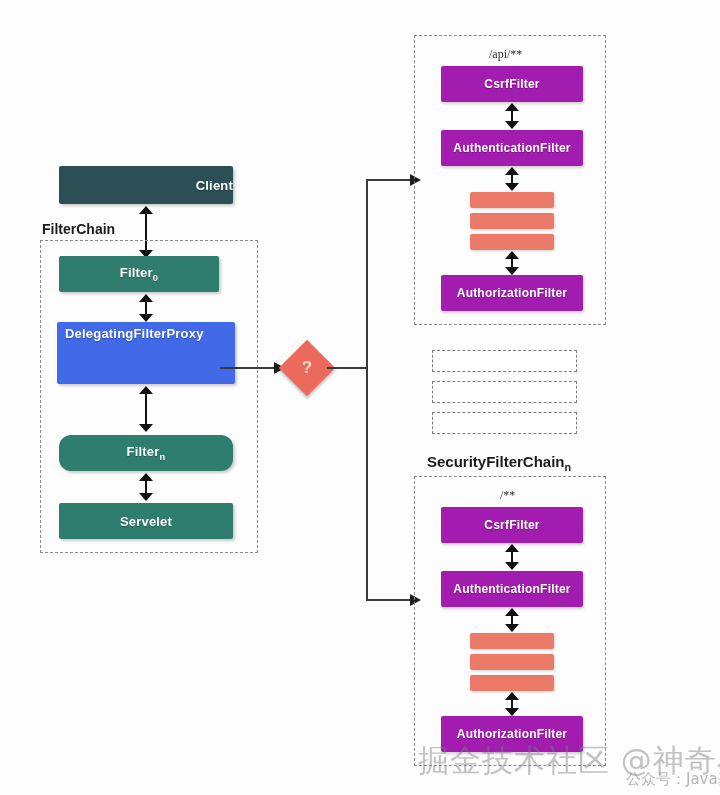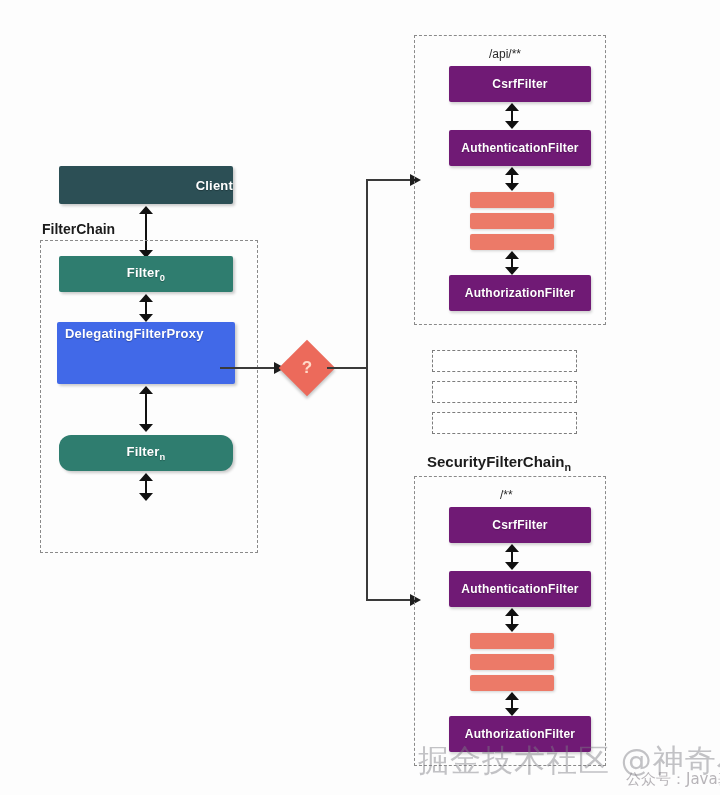--- a/index.html
+++ b/index.html
@@ -27,21 +27,21 @@
     font-size: 13px;
     letter-spacing: .2px;
     text-shadow: 0 1px 1px rgba(0,0,0,.28);
     box-shadow: 2px 2px 3px rgba(0,0,0,.20);
     border-radius: 2px;
     white-space: nowrap;
   }
   .box.teal-dark { background: #2c4f55; }
   .box.teal      { background: #2f7d6f; }
   .box.blue      { background: #4169e8; justify-content: flex-start; align-items: flex-start; padding: 4px 0 0 8px; }
-  .box.salmon    { background: #701a75; margin-left: 8px; }
+  .box.salmon    { background: #a21caf; }
   .box.salmon-inner {
     background: #f0705c;
     border: 2px solid #f0a090;
     box-shadow: 1px 1px 2px rgba(0,0,0,.25);
   }
   .box.plain { box-shadow: 1px 2px 3px rgba(0,0,0,.18); }
 
   
   .dashed-region {
     position: absolute;
@@ -60,20 +60,21 @@
     font-weight: bold;
     color: #1b1b1b;
     font-size: 14px;
     white-space: nowrap;
   }
   .label.sub { font-weight: bold; font-size: 15px; }
   .label.path {
     font-weight: normal;
     font-size: 12px;
     color: #2b2b2b;
+    font-family: Liberation Serif, serif;
   }
   .sub-idx { font-size: .72em; vertical-align: sub; }
 
   
   .vline {
     position: absolute;
     width: 2px;
     background: #3a3a3a;
   }
   .hline {
@@ -155,21 +156,21 @@
   <div class="darrow" style="left:137px; top:206px; height:52px;">
     <div class="stem"></div>
     <div class="tip-up"></div>
     <div class="tip-dn"></div>
   </div>
 
   <div class="label" style="left:42px; top:221px;">FilterChain</div>
 
   <div class="dashed-region" style="left:40px; top:240px; width:218px; height:313px;"></div>
 
-  <div class="box teal" style="left:59px; top:256px; width:174px; height:36px;">
+  <div class="box teal" style="left:59px; top:256px; width:160px; height:36px;">
     <span><span>Filter</span><span class="sub-idx">0</span></span>
   </div>
 
   <div class="darrow" style="left:137px; top:294px; height:28px;">
     <div class="stem"></div>
     <div class="tip-up"></div>
     <div class="tip-dn"></div>
   </div>
 
   <div class="box blue" style="left:57px; top:322px; width:178px; height:62px;">
@@ -186,20 +187,23 @@
   <div class="box teal" style="left:59px; top:435px; width:174px; height:36px;border-radius:12px;">
     <span><span>Filter</span><span class="sub-idx">n</span></span>
   </div>
 
   <div class="darrow" style="left:137px; top:473px; height:28px;">
     <div class="stem"></div>
     <div class="tip-up"></div>
     <div class="tip-dn"></div>
   </div>
 
+  <div class="box teal" style="left:59px; top:503px; width:174px; height:36px;">
+    <span>Servelet</span>
+  </div>
 
   <div class="hline" style="left:220px; top:367px; width:56px;"></div>
   <div class="rtip" style="left:274px; top:362px;"></div>
 
   <div class="diamond" style="left:287px; top:348px; width:40px; height:40px;"></div>
   <div class="diamond-q" style="left:287px; top:348px; width:40px; height:40px;">?</div>
 
   <div class="hline" style="left:327px; top:367px; width:40px;"></div>
   <div class="vline" style="left:366px; top:180px; height:420px;"></div>
 

